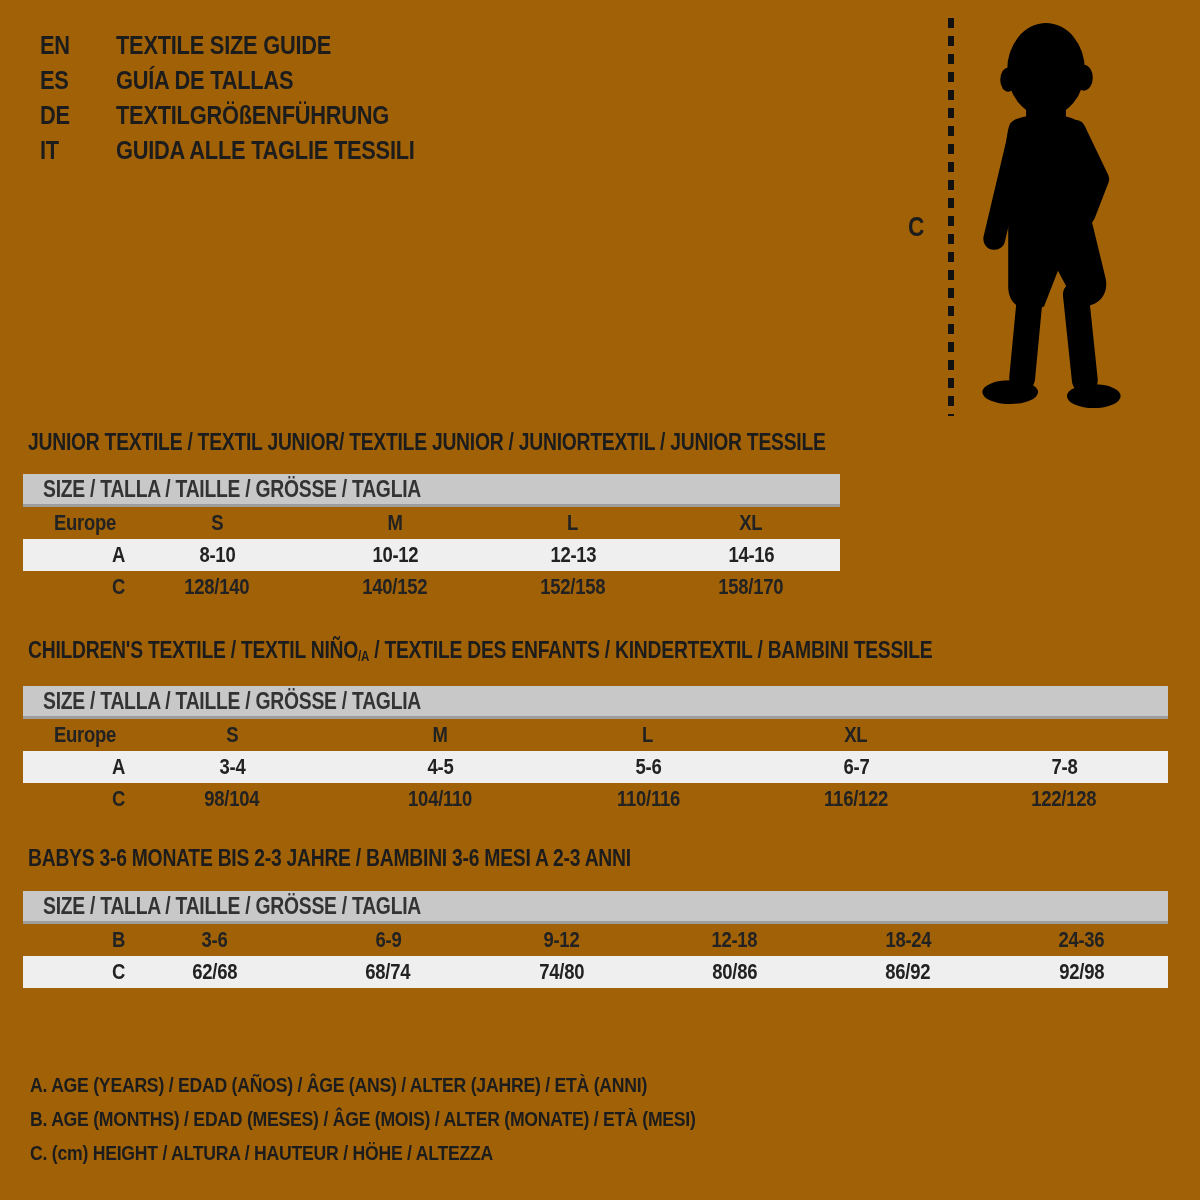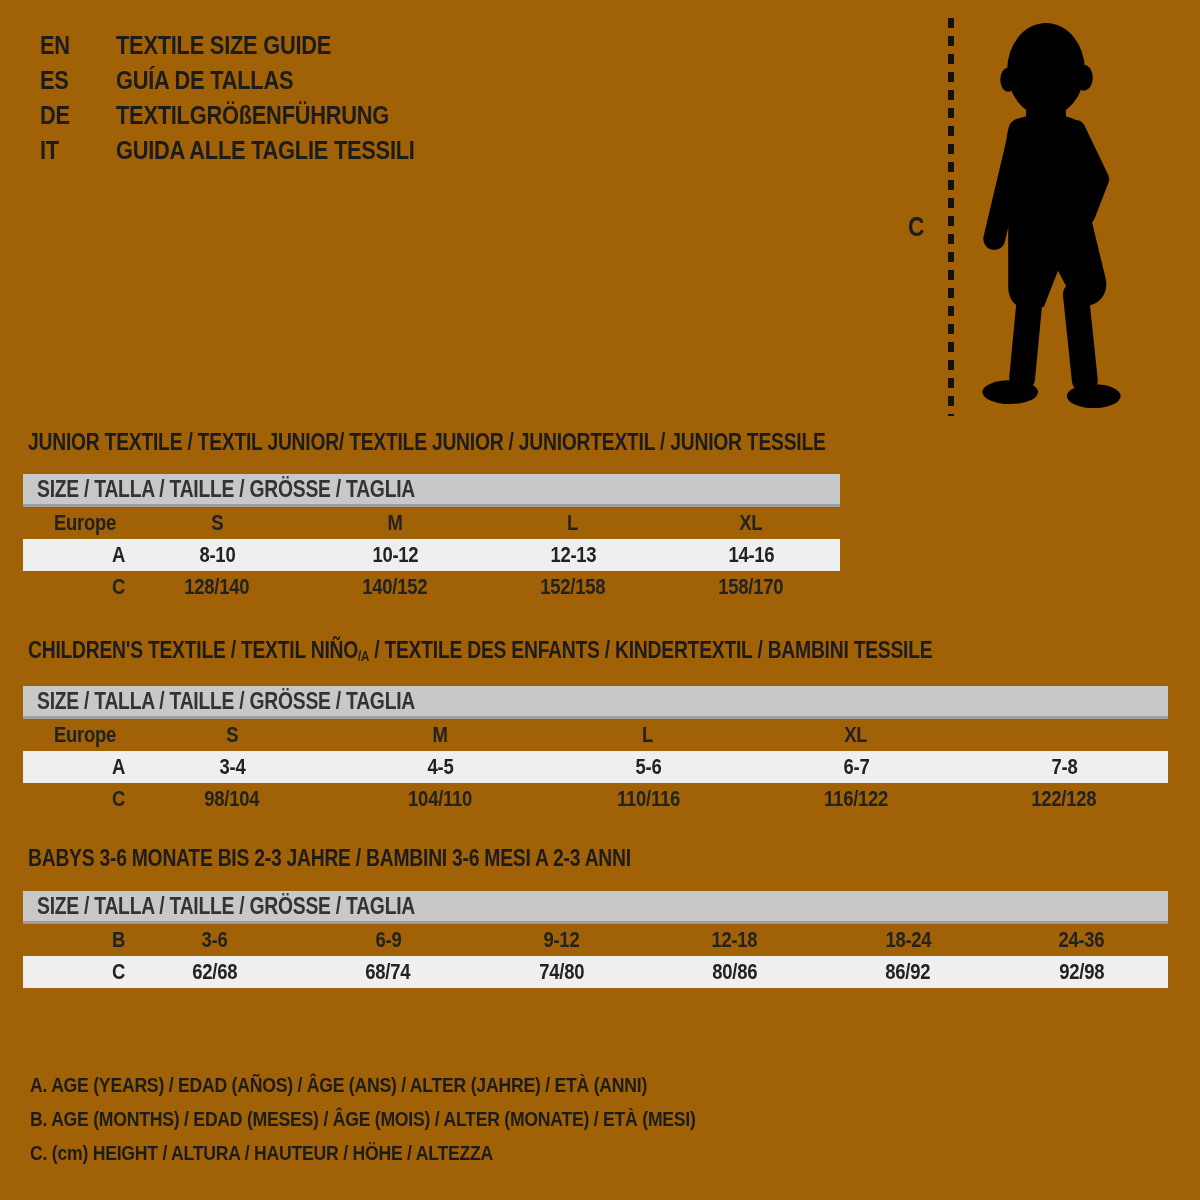--- a/index.html
+++ b/index.html
@@ -25,21 +25,21 @@
   
   .sec{position:absolute;left:23px;}
   #sec-junior{top:428px;width:817px;}
   #sec-children{top:636px;width:1145px;}
   #sec-babies{top:842px;width:1145px;}
   .sec-title{margin:0 0 18px 5px;font-size:23px;font-weight:bold;line-height:28px;}
   #sec-babies .sec-title{line-height:33px;margin-bottom:16px;}
   .sub{font-size:.6em;position:relative;bottom:-3px;}
   .size-bar{
     background:#c8c8c8;border-bottom:3px solid #9e9e9e;height:30px;line-height:30px;
-    font-size:23px;font-weight:bold;color:#333;padding-left:14px;
+    font-size:23px;font-weight:bold;color:#333;padding-left:20px;
   }
   .trow{display:grid;height:32px;line-height:32px;font-size:22px;font-weight:bold;color:#222;}
   .trow.shaded{background:#efefef;}
   .tcell{text-align:center;overflow:hidden;}
   .tcell.label{text-align:right;padding-left:6px;text-decoration:underline;}
 
   
   #legend{position:absolute;left:30px;top:1068px;}
   .legend-line{font-size:21px;font-weight:bold;line-height:34px;}
 </style>

